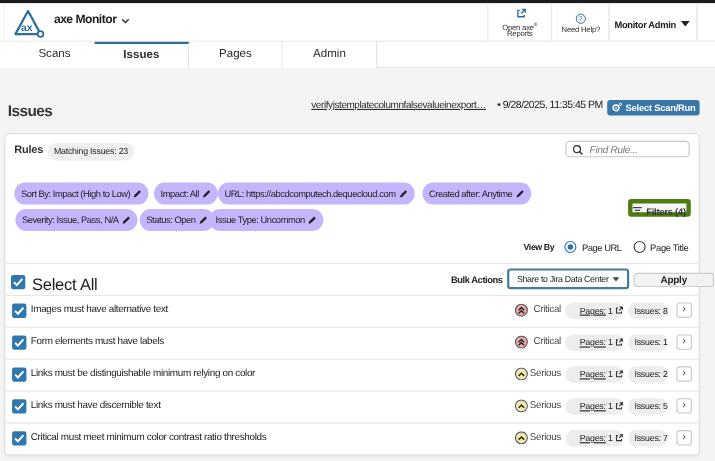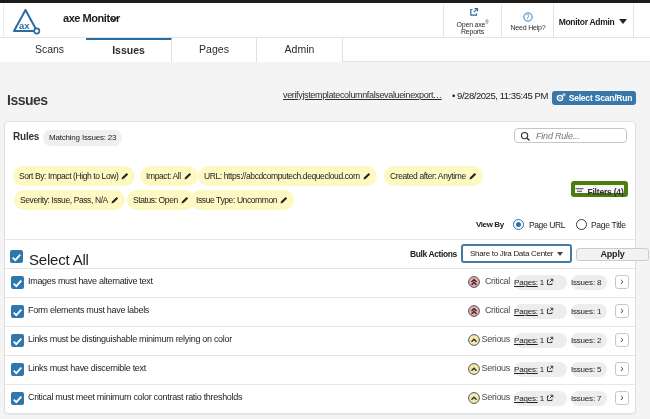--- a/index.html
+++ b/index.html
@@ -2,60 +2,60 @@
 <html><head>
 <meta charset="utf-8">
 <style>
 * { margin:0; padding:0; box-sizing:border-box; }
 html,body { width:650px; height:419px; overflow:hidden; }
 body { font-family:"Liberation Sans", sans-serif; background:#f4f4f5; position:relative; }
 .abs { position:absolute; white-space:nowrap; }
 #topbar { left:0; top:0; width:650px; height:3px; background:#1b1b1b; }
 #header { left:0; top:3px; width:650px; height:35px; background:#fff; border-bottom:1px solid #e4e4e4; }
 .vsep { position:absolute; top:4px; width:1px; height:33px; background:#e4e4e4; }
-#brand { left:63px; top:12px; font-size:11px; font-weight:700; color:#1c1c1c; letter-spacing:-0.45px; }
+#brand { left:49px; top:12px; font-size:11px; font-weight:700; color:#1c1c1c; letter-spacing:-0.45px; }
 #brandcaret { left:109px; top:15px; }
 .hsmall { position:absolute; font-size:7px; letter-spacing:-0.2px; color:#2d2d2d; text-align:center; white-space:nowrap; }
 #monadmin { left:556px; top:17px; width:74px; font-size:8.5px; font-weight:700; color:#1c1c1c; letter-spacing:-0.3px; text-align:center; white-space:nowrap; }
 #monadmin .dd { display:inline-block; width:0; height:0; border-left:4px solid transparent; border-right:4px solid transparent; border-top:5px solid #222; vertical-align:1px; margin-left:5px; }
 #tabs { left:0; top:38px; width:650px; height:24px; background:#fff; border-bottom:1px solid #e4e4e4; }
 .tab { position:absolute; top:38px; height:24px; line-height:23px; text-align:center; font-size:10.5px; color:#2b2b2b; border-right:1px solid #e0e0e0; background:#fff; }
 #tab1 { left:0; width:100px; }
 #tab2 { left:86px; width:86px; font-weight:700; border-top:2.5px solid #2b6ca3; line-height:20px; }
 #tab3 { left:172px; width:85px; }
 #tab4 { left:257px; width:86px; }
 #h1 { left:7px; top:92px; font-size:14px; font-weight:700; color:#363636; letter-spacing:-0.5px; }
 #scanlink { left:283px; top:90px; font-size:9px; letter-spacing:-0.35px; color:#2d2d2d; text-decoration:underline; }
 #scandate { left:452px; top:90px; font-size:9.5px; letter-spacing:-0.45px; color:#1a1a1a; }
 #selscan { left:552px; top:91px; width:84px; height:14px; background:#3a77a9; border-radius:3px; color:#fff; font-size:8.5px; font-weight:700; text-align:center; line-height:14px; letter-spacing:-0.2px; }
 #card { left:4px; top:121px; width:632px; height:293px; background:#fff; border:1px solid #e2e2e2; border-radius:4px; box-shadow:0 1px 2px rgba(0,0,0,0.06); }
 #rules { left:13px; top:131px; font-size:10px; font-weight:700; color:#333; letter-spacing:-0.2px; }
 #matchpill { left:43px; top:130px; height:16px; line-height:16px; padding:0 6px; background:#efefef; border-radius:9px; font-size:8px; letter-spacing:-0.2px; color:#222; }
 #search { left:514px; top:128px; width:113px; height:15px; background:#fff; border:1px solid #c6c6c6; border-radius:4px; }
 #search .ph { position:absolute; left:21px; top:2px; font-size:9px; font-style:italic; color:#777; letter-spacing:-0.2px; }
-.chip { position:absolute; height:20px; line-height:20px; background:#fef9c3; border-radius:10px; font-size:8.5px; letter-spacing:-0.4px; color:#222; padding:0 6px; white-space:nowrap; }
+.chip { position:absolute; height:20px; line-height:20px; background:#c4b5fd; border-radius:10px; font-size:8.5px; letter-spacing:-0.4px; color:#222; padding:0 6px; white-space:nowrap; }
 .chip svg { vertical-align:-1px; margin-left:3px; }
 #filters { left:571px; top:181px; width:57px; height:16px; background:#f7f7f7; border:4px solid #4d7c0f; border-radius:3px; font-size:8.5px; font-weight:700; color:#333; text-align:center; line-height:14px; letter-spacing:-0.2px; }
 #viewby { left:476px; top:220px; font-size:8px; font-weight:700; color:#222; letter-spacing:-0.4px; }
 .radio { position:absolute; width:11px; height:11px; border-radius:50%; background:#fff; }
 #r1 { left:513px; top:219px; border:1.5px solid #2a72ae; }
 #r1 .dot { position:absolute; left:1.5px; top:1.5px; width:5px; height:5px; border-radius:50%; background:#2a72ae; }
 #r2 { left:576px; top:219px; border:1.5px solid #3a3a3a; }
 #rl1 { left:529px; top:220px; font-size:8.5px; letter-spacing:-0.4px; color:#1d1d1d; }
 #rl2 { left:591px; top:220px; font-size:8.5px; letter-spacing:-0.3px; color:#1d1d1d; }
 .cardsep { position:absolute; left:5px; width:630px; height:1px; background:#e6e6e6; }
 .checkbox { position:absolute; width:13px; height:13px; background:#2f77ad; border-radius:2px; }
 #selall { left:29px; top:250px; font-size:15px; letter-spacing:-0.2px; color:#1d1d1d; }
 #bulklbl { left:410px; top:249px; font-size:8.5px; font-weight:700; color:#222; letter-spacing:-0.4px; }
 #bulksel { left:461px; top:244px; width:111px; height:19px; border:2px solid #48799f; border-radius:3px; background:#fff; font-size:8px; letter-spacing:-0.3px; color:#222; line-height:15px; padding-left:7px; }
 #bulksel .dd { position:absolute; right:7px; top:6px; width:0; height:0; border-left:3.5px solid transparent; border-right:3.5px solid transparent; border-top:4.5px solid #444; }
 #applybtn { left:576px; top:248px; width:73px; height:13px; background:#f2f2f2; border:1px solid #ccc; border-radius:3px; font-size:9px; font-weight:700; color:#222; text-align:center; line-height:11px; letter-spacing:-0.2px; }
 .rowtext { position:absolute; left:28px; font-size:9px; letter-spacing:-0.3px; color:#1d1d1d; white-space:nowrap; }
 .sevlbl { position:absolute; font-size:9px; letter-spacing:-0.3px; color:#4a4a4a; white-space:nowrap; }
-.pill { position:absolute; height:15px; line-height:15px; background:#ededed; border-radius:8px; font-size:8px; letter-spacing:-0.2px; color:#222; text-align:left; white-space:nowrap; }
+.pill { position:absolute; height:15px; line-height:15px; background:#ededed; border-radius:8px; font-size:8px; letter-spacing:-0.2px; color:#222; text-align:right; white-space:nowrap; }
 .morebtn { position:absolute; left:615px; width:14px; height:14px; border:1px solid #c8c8c8; border-radius:3px; background:#fff; color:#444; font-size:10px; line-height:12px; text-align:center; }
 </style>
 </head>
 <body>
 <div id="topbar" class="abs"></div>
 <div id="header" class="abs"></div>
 <div class="abs" style="left:3px;top:3px;width:1px;height:59px;background:#ededed"></div>
 <div class="vsep" style="left:443px"></div>
 <div class="vsep" style="left:501px"></div>
 <div class="vsep" style="left:553px"></div>

